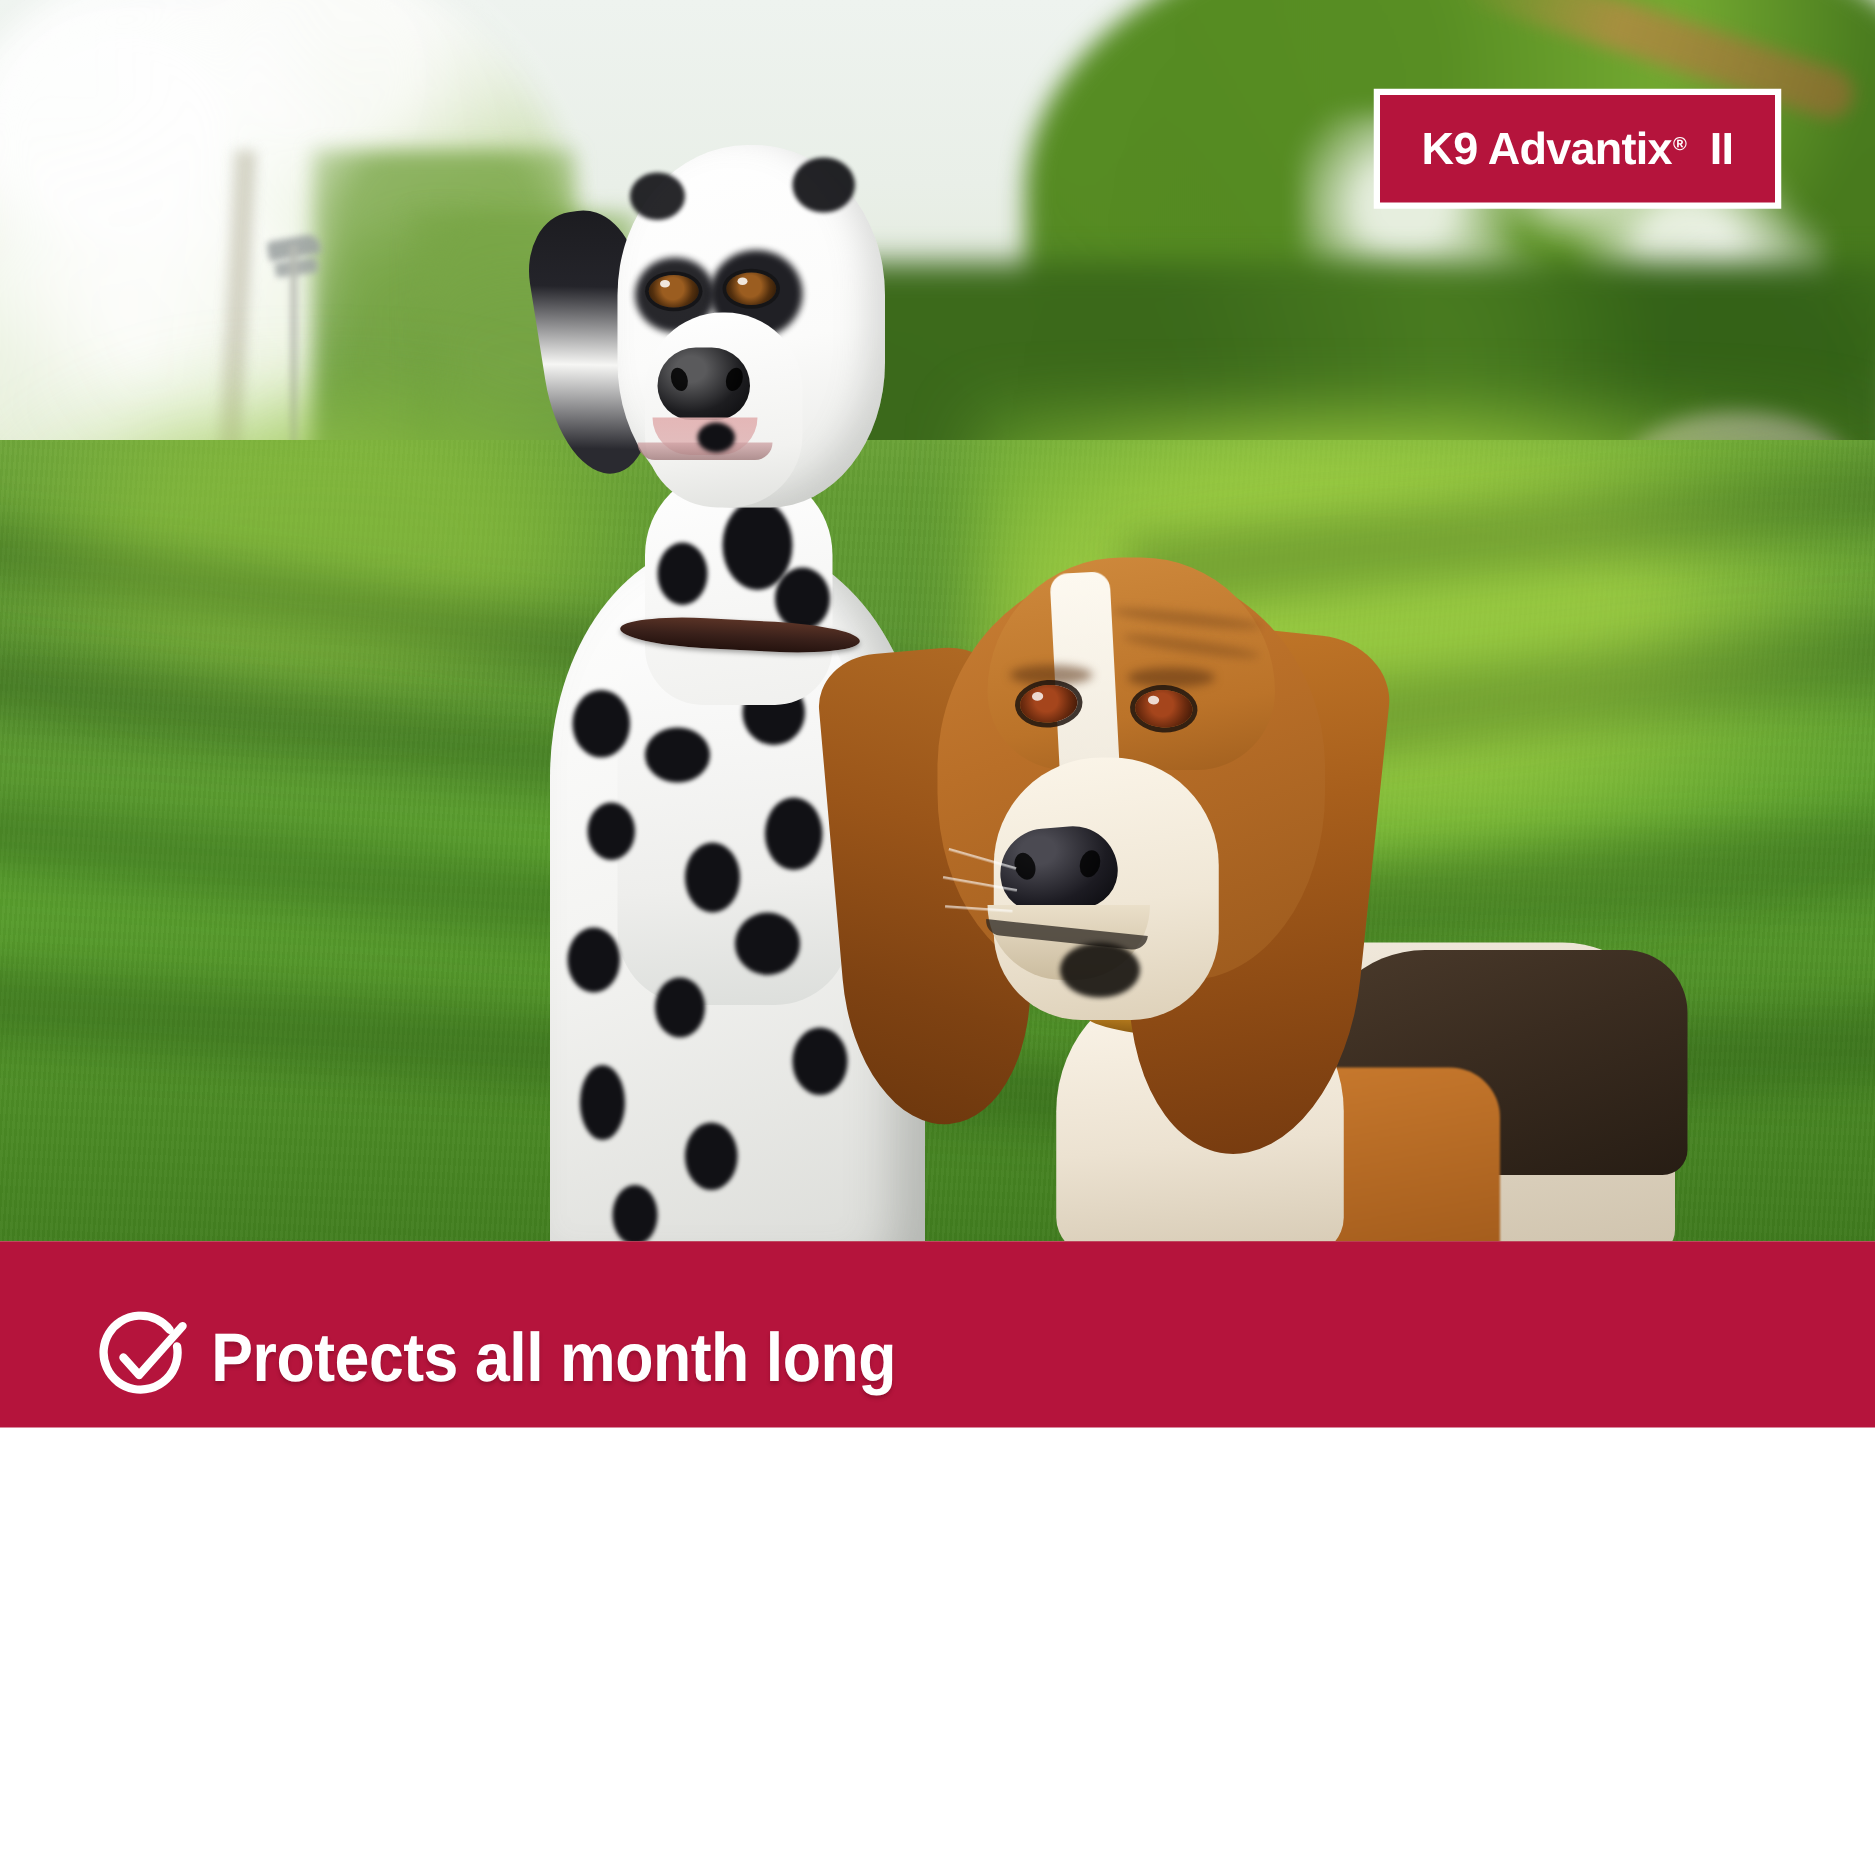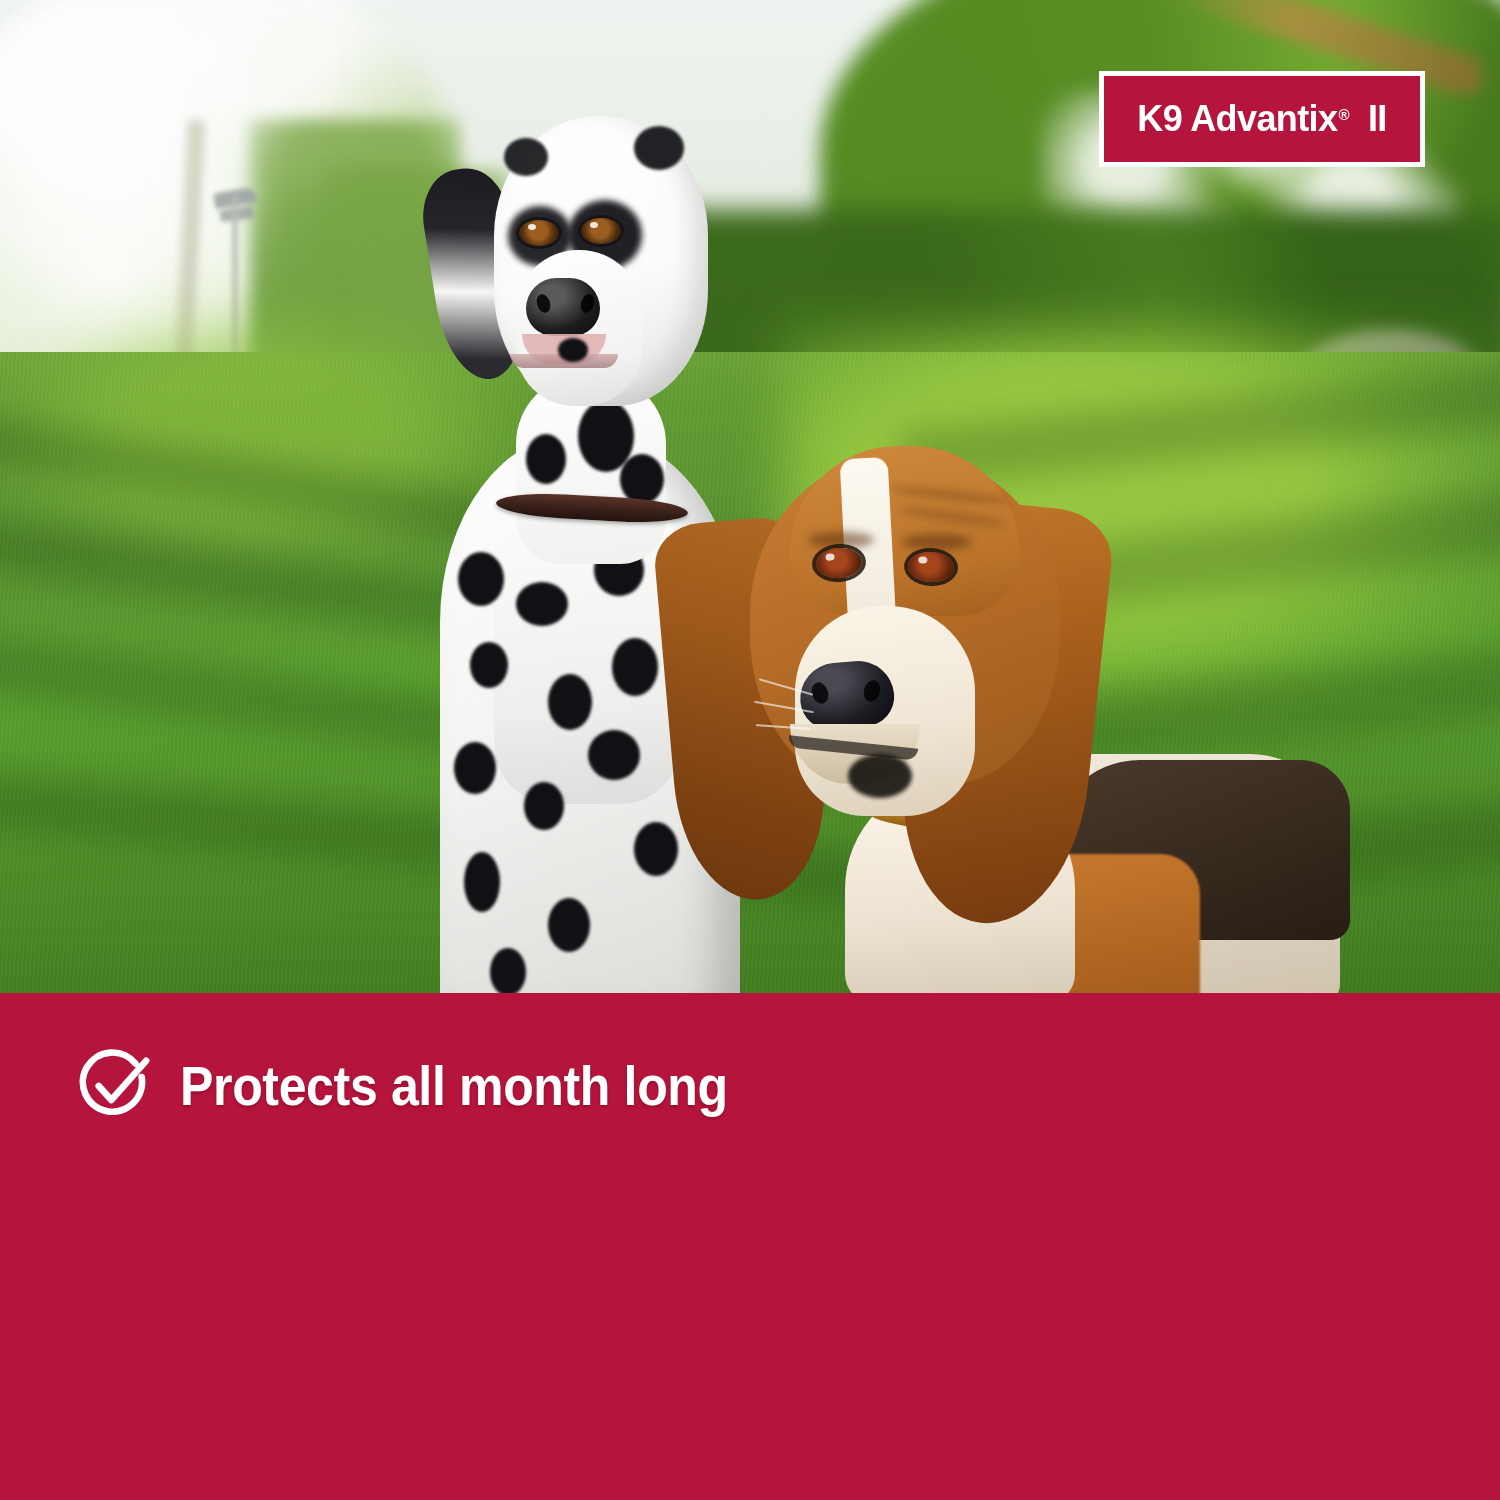--- a/index.html
+++ b/index.html
@@ -8,21 +8,21 @@
     width: 1500px;
     height: 1500px;
     background: #ffffff;
     font-family: "Liberation Sans", sans-serif;
     overflow: hidden;
   }
 
   #page {
     position: relative;
     width: 1500px;
-    height: 1500px;
+    height: 1142px;
     overflow: hidden;
     padding-left: 32px;
   }
 
   
   .photo {
     position: absolute;
     left: 0; top: 0;
     width: 1500px;
     height: 993px;
@@ -515,21 +515,21 @@
     left: 78px; top: 55px;
     width: 1400px;
     display: flex;
     flex-direction: column;
     gap: 64px;
   }
 
   .bullet {
     display: flex;
     align-items: center;
-    gap: 28px;
+    gap: 17px;
     height: 76px;
   }
 
   .check-icon { flex: 0 0 auto; width: 74px; height: 74px; display:block; }
 
   .bullet-text {
     color: #ffffff;
     font-family: "Liberation Sans", sans-serif;
     font-weight: bold;
     font-size: 55px;

